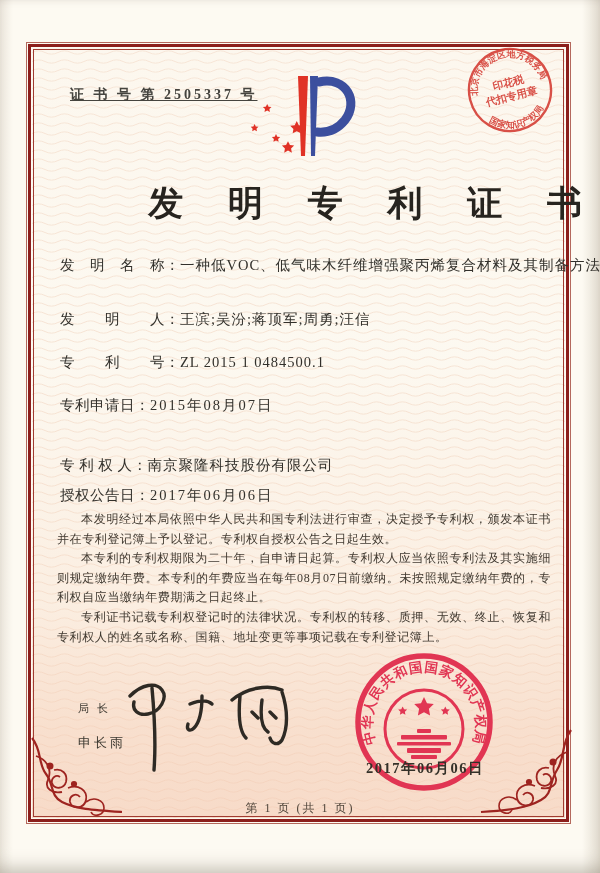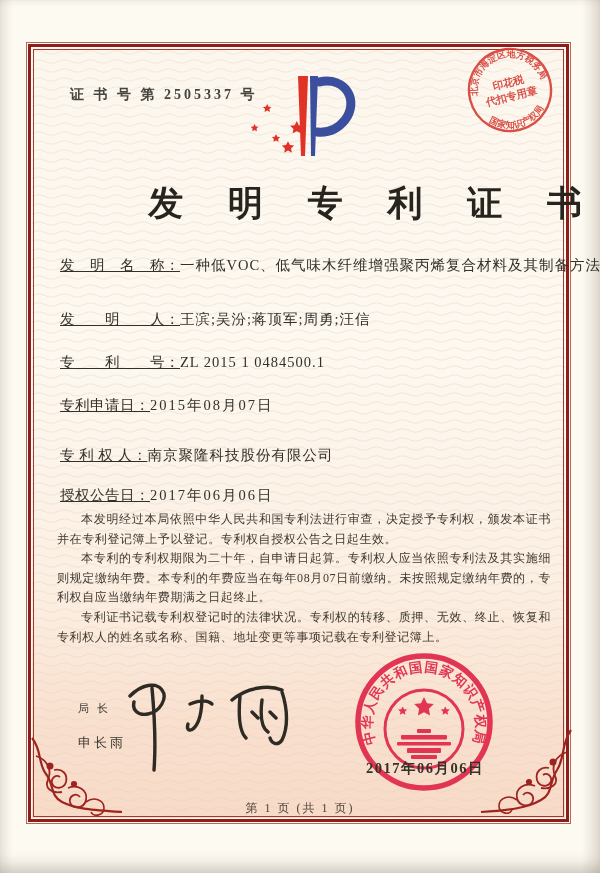--- a/index.html
+++ b/index.html
@@ -31,35 +31,35 @@
   .guilloche { position:absolute; left:32px; top:48px; width:533px; height:770px; }
   .pink-overlay {
     position:absolute; left:32px; top:48px; width:533px; height:770px;
     background:linear-gradient(180deg,
       rgba(250,238,226,.25) 0%, rgba(250,238,226,.1) 40%,
       rgba(247,216,194,.35) 72%, rgba(245,206,182,.6) 88%, rgba(244,202,178,.65) 100%);
     pointer-events:none;
   }
   .cert-number {
     position:absolute; left:70px; top:86px;
-    font-size:14px; letter-spacing:3px; color:#45443f; font-weight:bold;
+    font-size:14px; letter-spacing:3px; color:#45443f; font-weight:bold;text-decoration:underline;
   }
   .logo { position:absolute; left:243px; top:68px; }
   .tax-stamp { position:absolute; left:446px; top:26px; transform:rotate(-14deg); opacity:.88; }
   .title {
     position:absolute; left:0; right:0; top:180px; text-align:right;
     font-size:35px; font-weight:bold; color:#27241f;
     letter-spacing:18px; text-indent:18px;
   }
   .fields { position:absolute; left:60px; top:0; width:500px; }
   .field-row { position:absolute; left:0; font-size:14.5px; color:#32302b; white-space:nowrap; }
-  .field-label { letter-spacing:.5px;text-decoration:underline; }
+  .field-label { letter-spacing:.5px; }
   .field-value { letter-spacing:1px; }
   .row-0 { top:256px; } .row-1 { top:310px; } .row-2 { top:353px; }
-  .row-3 { top:396px; } .row-4 { top:446px; } .row-5 { top:486px; }
+  .row-3 { top:396px; } .row-4 { top:456px; } .row-5 { top:486px; }
   .body-text {
     position:absolute; left:57px; top:510px; width:494px;
     font-size:12px; line-height:19.6px; color:#403930; letter-spacing:.6px;
     text-align:justify;
   }
   .body-text p { text-indent:2em; }
   .director-title { position:absolute; left:78px; top:701px; font-size:11px; letter-spacing:8px; color:#3a372f; }
   .director-name  { position:absolute; left:78px; top:734px; font-size:13px; letter-spacing:3px; color:#3a372f; }
   .signature { position:absolute; left:112px; top:666px; }
   .office-seal { position:absolute; left:351px; top:649px; opacity:.93; }

